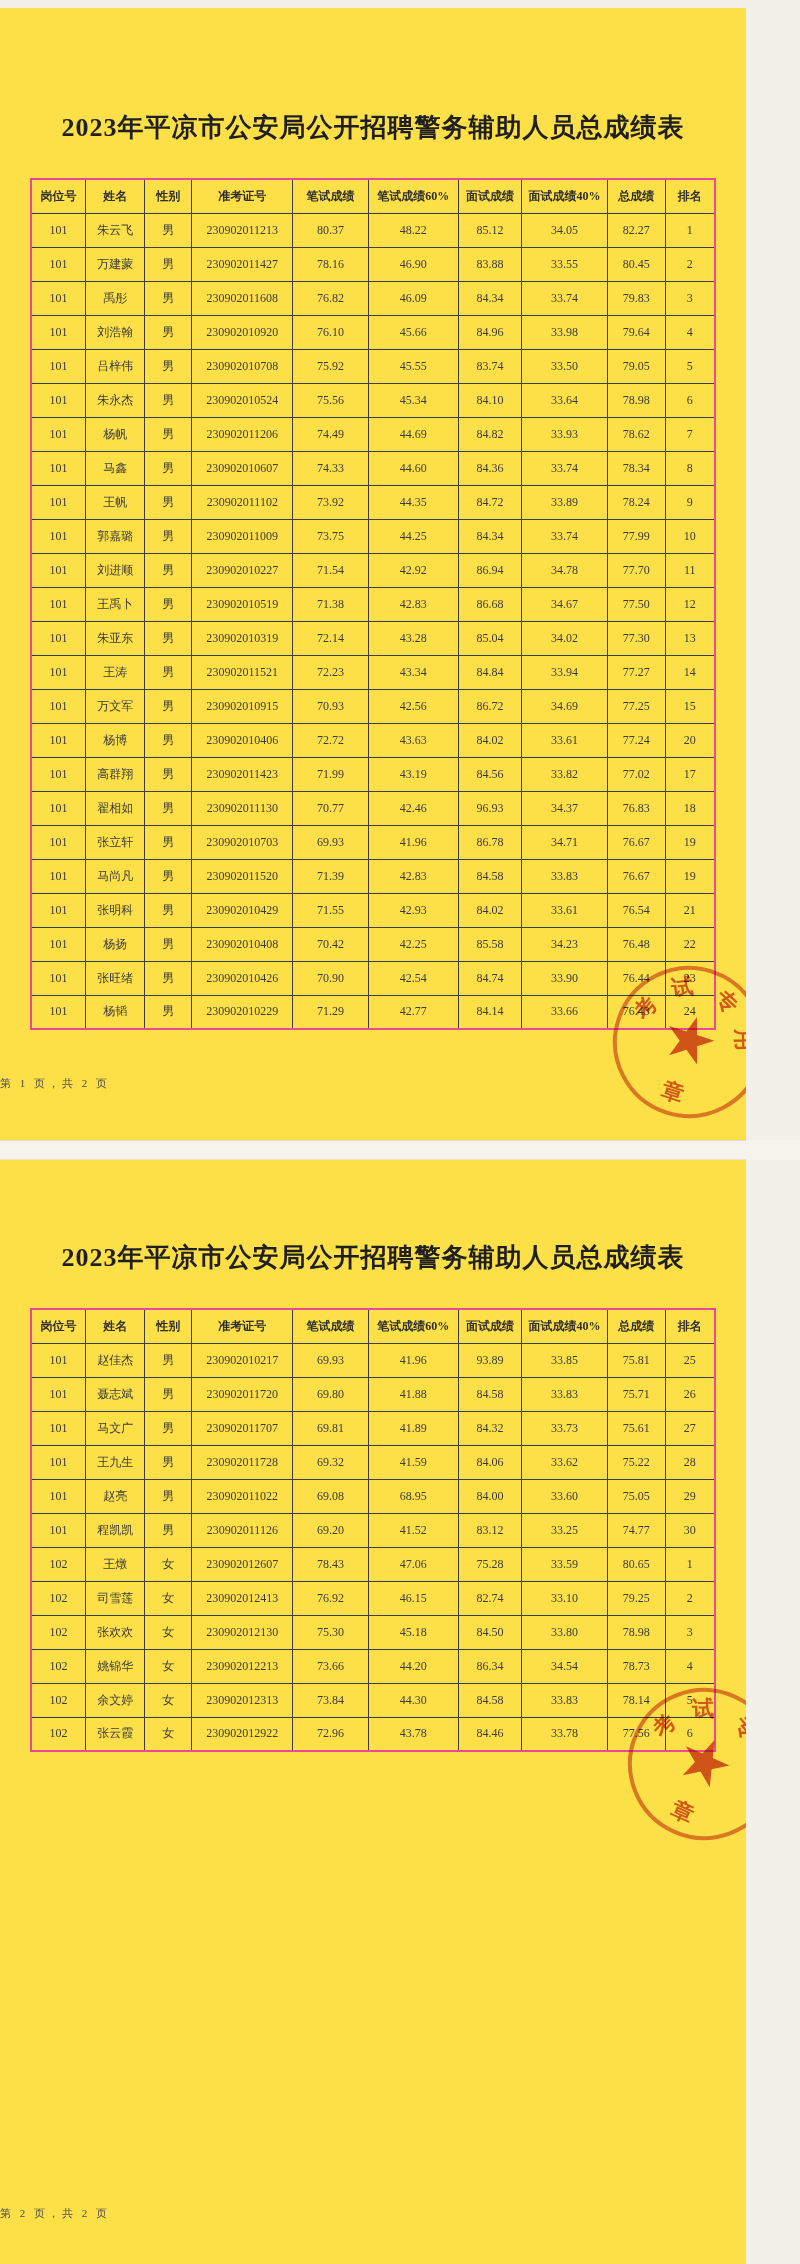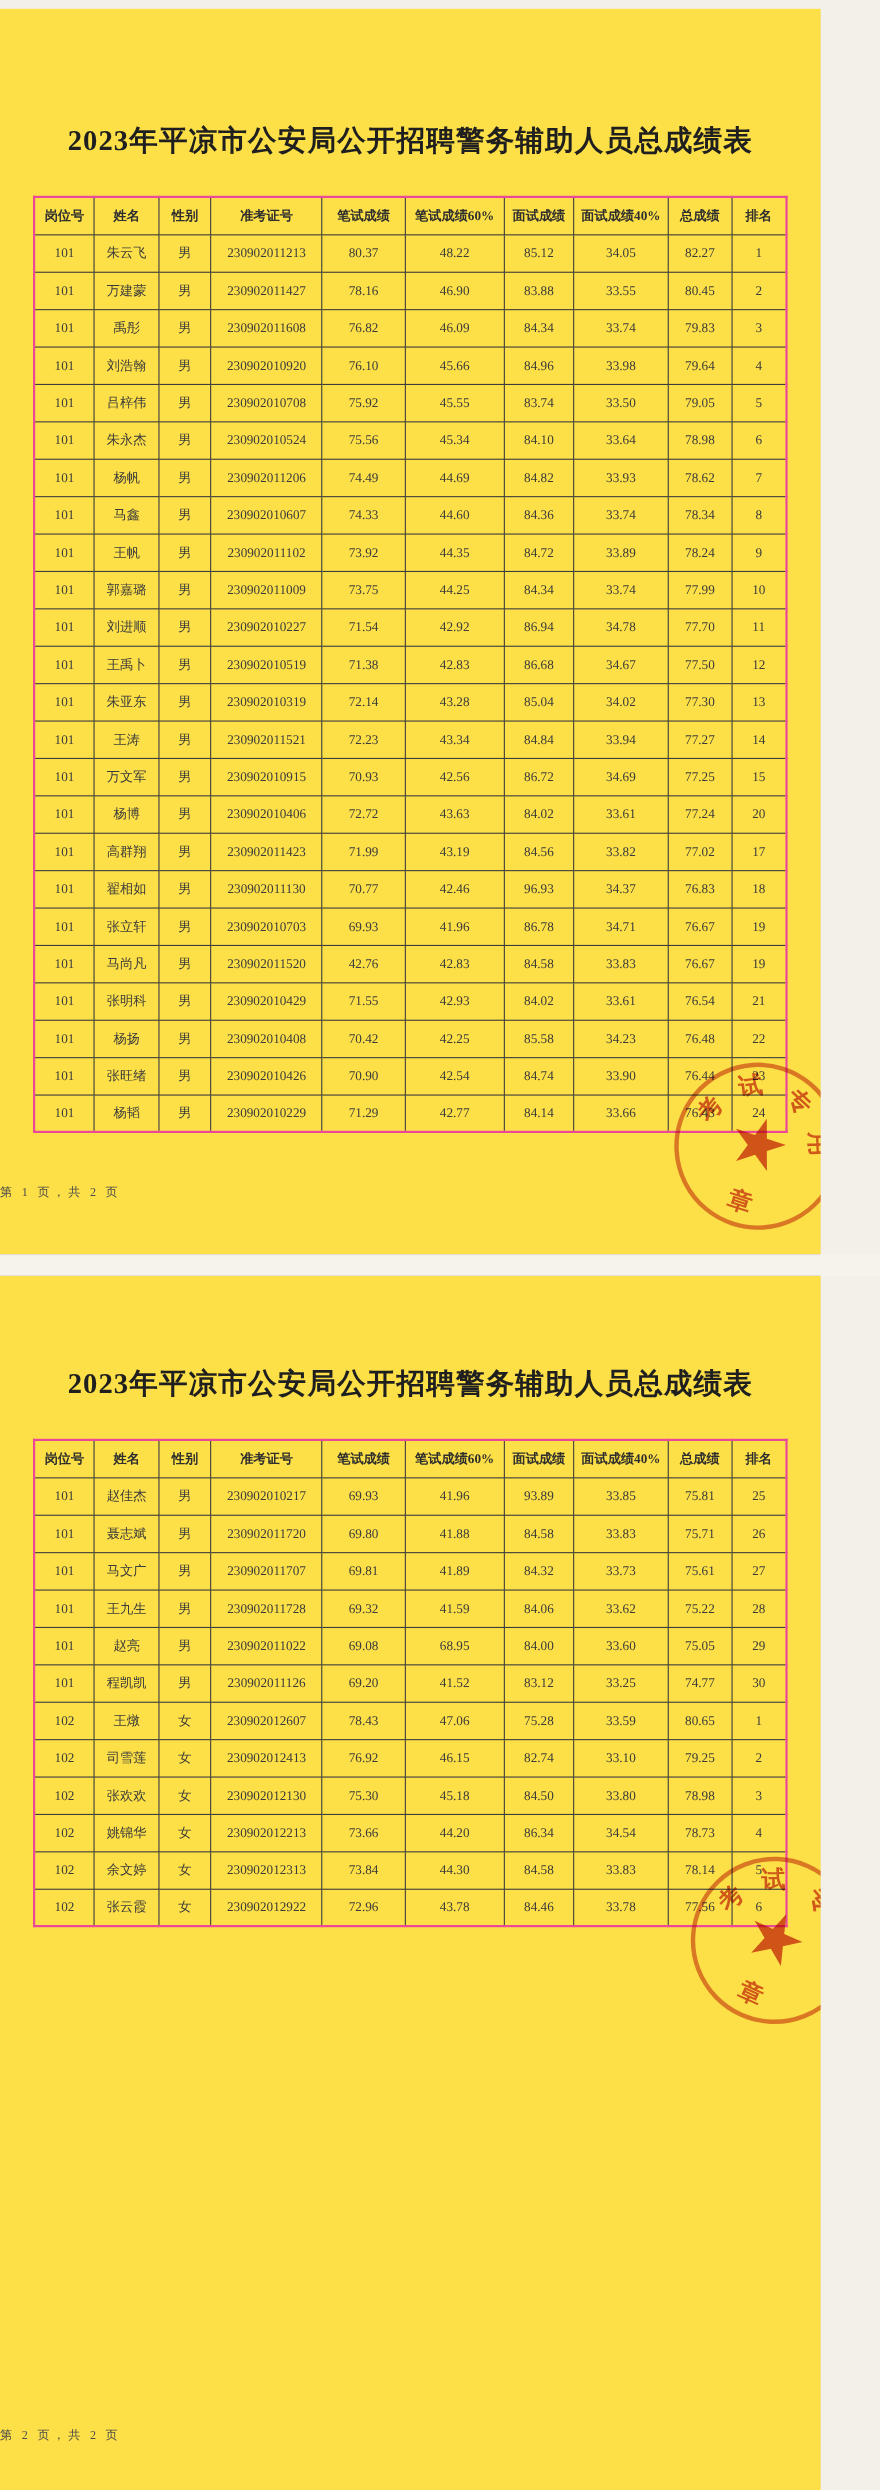--- a/index.html
+++ b/index.html
@@ -361,21 +361,21 @@
           <td>86.78</td>
           <td>34.71</td>
           <td>76.67</td>
           <td>19</td>
         </tr>
         <tr>
           <td>101</td>
           <td>马尚凡</td>
           <td>男</td>
           <td>230902011520</td>
-          <td>42.76</td>
+          <td>71.39</td>
           <td>42.83</td>
           <td>84.58</td>
           <td>33.83</td>
           <td>76.67</td>
           <td>19</td>
         </tr>
         <tr>
           <td>101</td>
           <td>张明科</td>
           <td>男</td>

